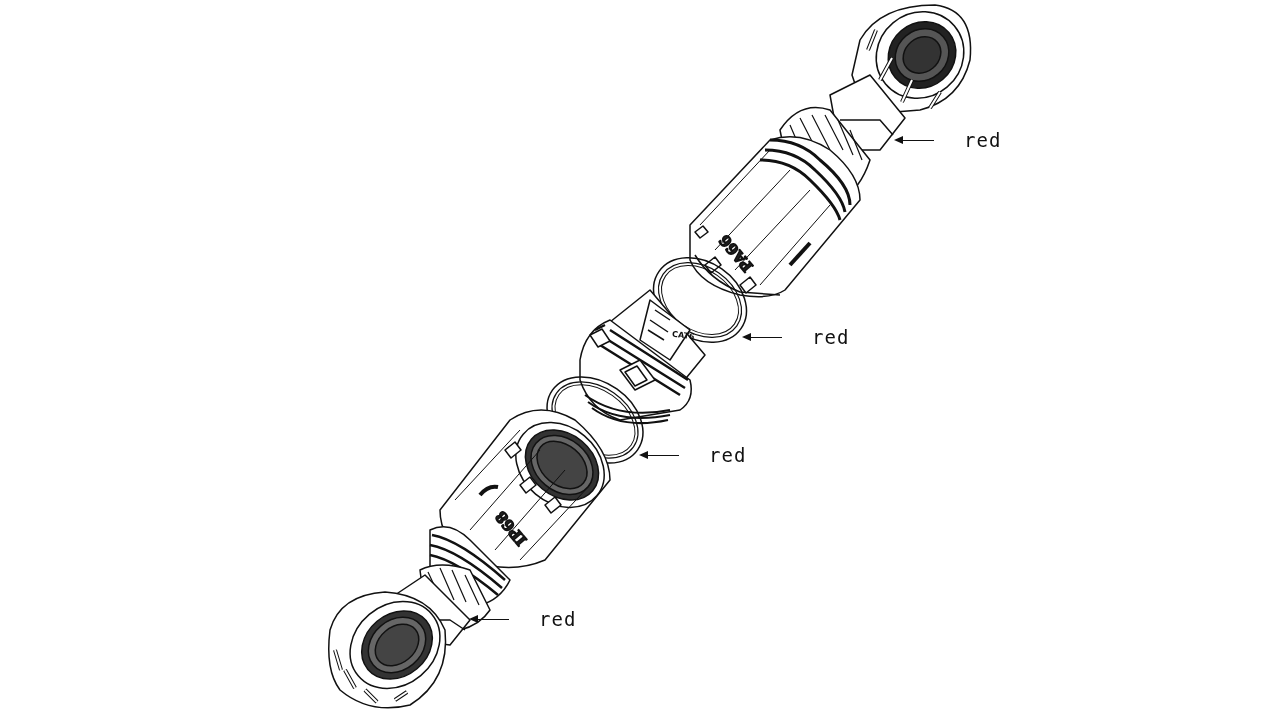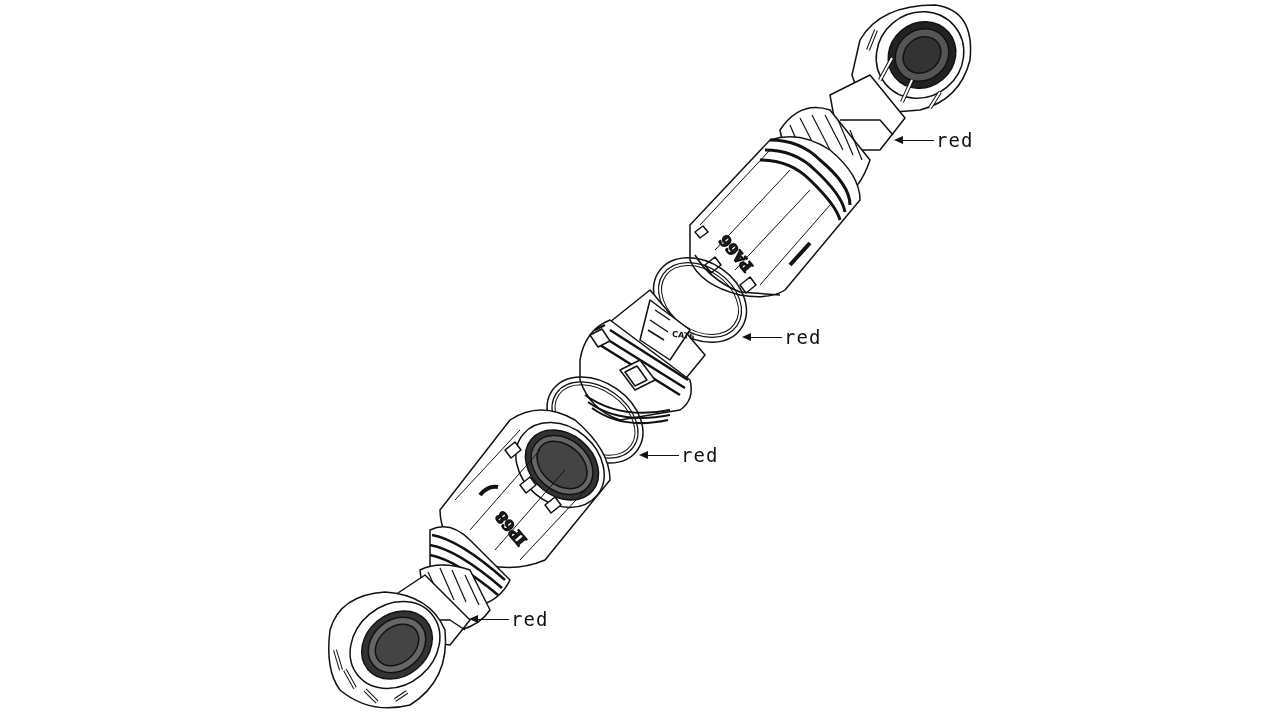--- a/index.html
+++ b/index.html
@@ -1,18 +1,18 @@
 <!DOCTYPE html>
 <html><head>
 <meta charset="utf-8">
 <style>
   html, body { margin:0; padding:0; background:#ffffff; }
   body { width:1280px; height:720px; position:relative; overflow:hidden; font-family:"DejaVu Sans", sans-serif; }
   #drawing { position:absolute; left:0; top:0; width:1280px; height:720px; }
-  .callout { position:absolute; display:flex; align-items:center; height:20px; }
+  .callout { position:absolute; display:flex; align-items:center; height:20px;gap:28px; }
   .callout .arrow { width:40px; height:20px; position:relative; }
   .callout .arrow::before { content:""; position:absolute; left:6px; right:0; top:10px; border-top:1.5px solid #111; }
   .callout .arrow::after { content:""; position:absolute; left:0; top:6px; border-right:9px solid #111; border-top:4px solid transparent; border-bottom:4px solid transparent; }
   .callout .label { font-family:"DejaVu Sans Mono", monospace; font-size:19px; color:#111; letter-spacing:1px; margin-left:2px; line-height:20px; }
   .emboss { font-family:"DejaVu Serif", serif; font-weight:bold; fill:#222; }
 </style>
 </head>
 <body>
 
 <svg id="drawing" viewBox="0 0 1280 720" xmlns="http://www.w3.org/2000/svg">

